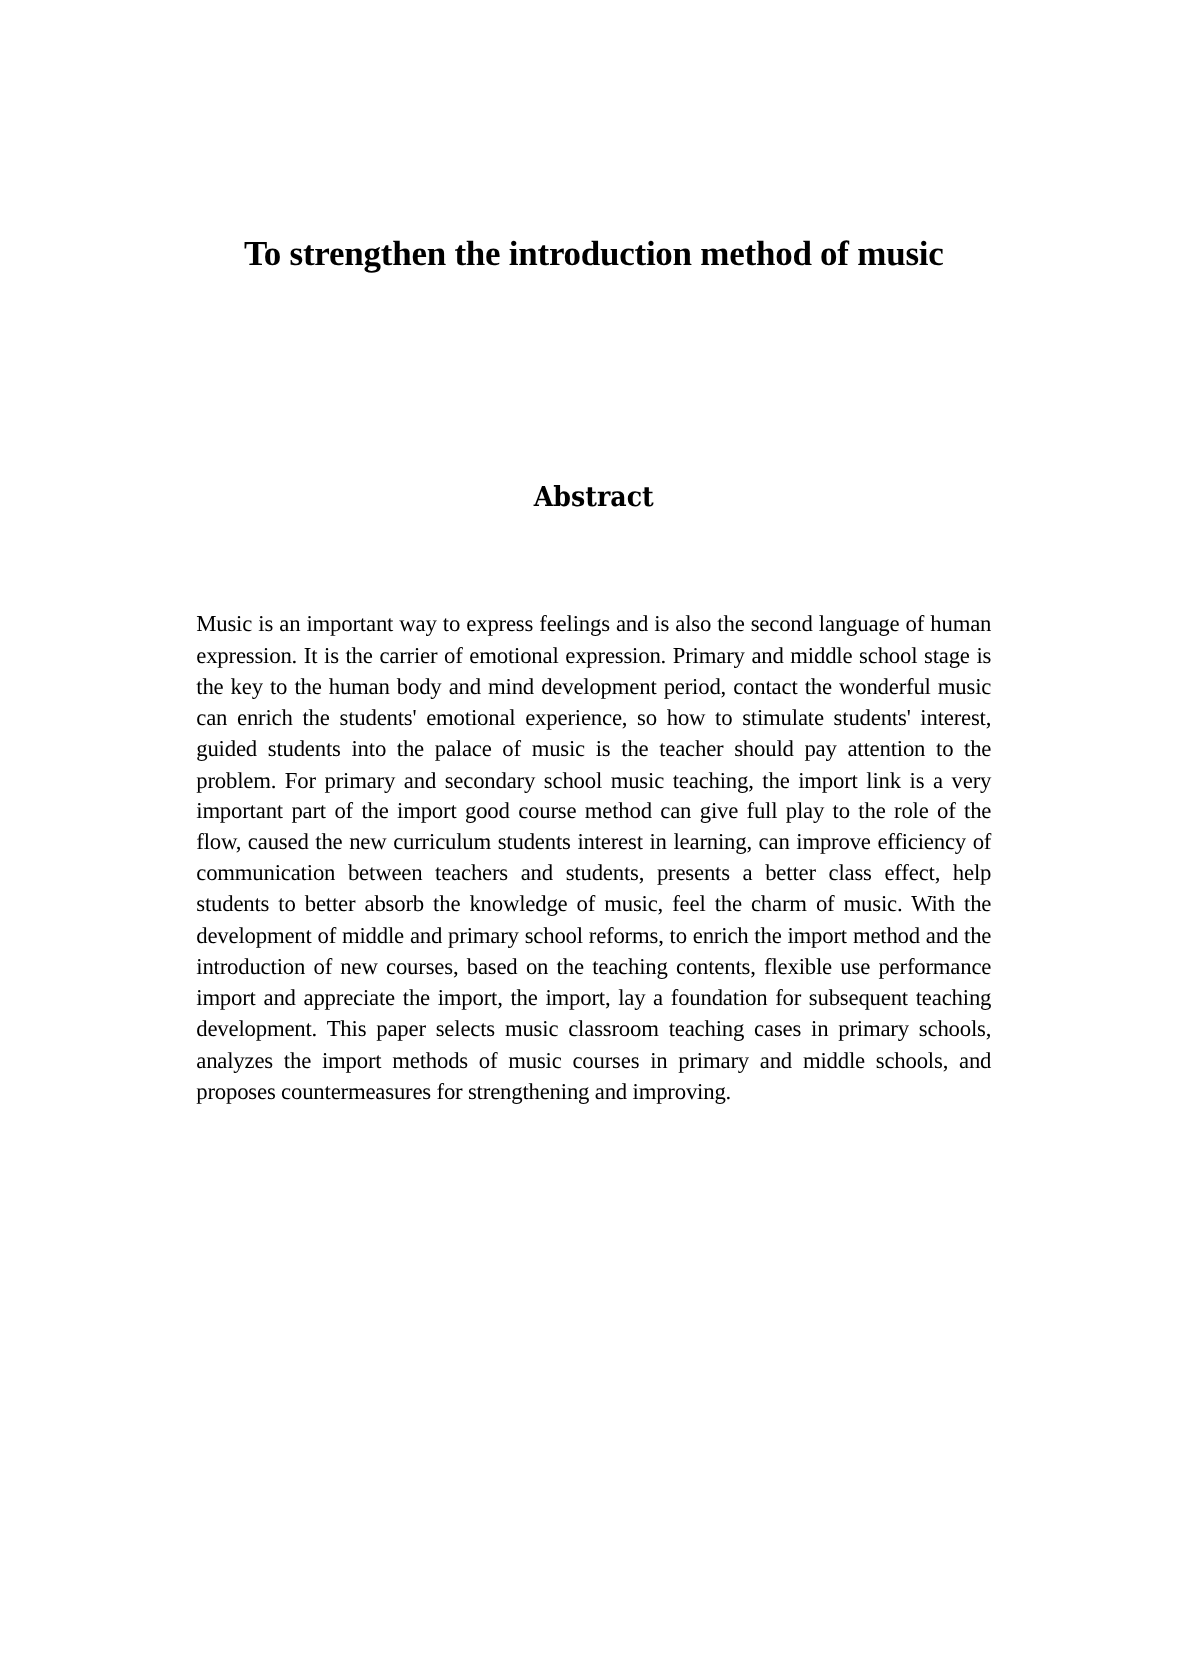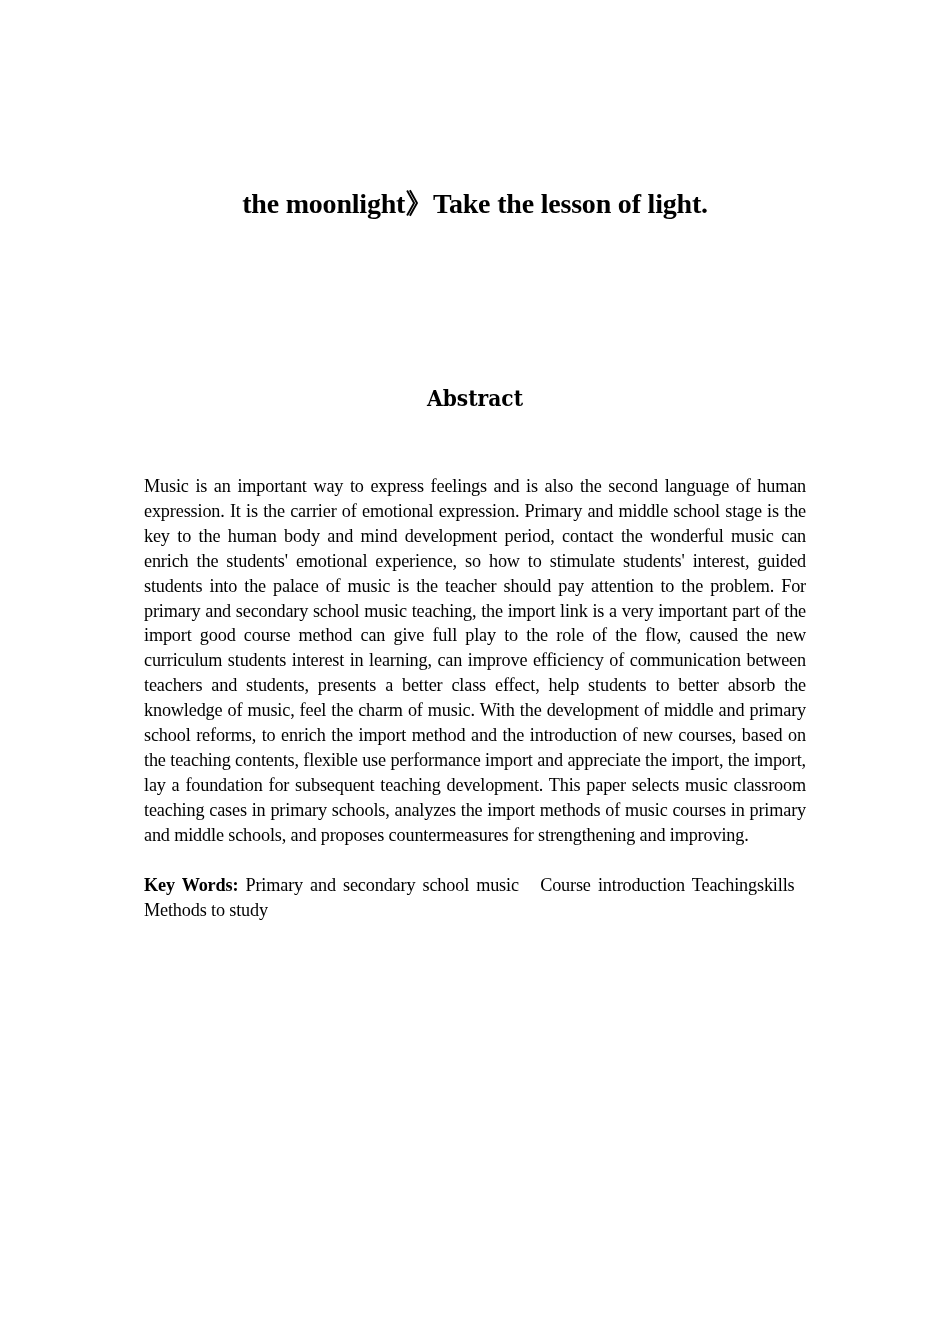--- a/index.html
+++ b/index.html
@@ -50,50 +50,43 @@
       position: absolute;
       left: 144px;
       top: 474px;
       width: 662px;
     }
     .abstract-text {
       font-family: "Liberation Serif", serif;
       font-size: 18.2px;
       line-height: 24.9px;
       text-align: justify;
-      margin: 0;
+      margin: 13px;
       letter-spacing: -0.15px;
     }
     .keywords {
       margin: 25px 0 0 0;
       font-family: "Liberation Serif", serif;
       font-size: 18.2px;
       line-height: 24.9px;
       text-align: justify;
       text-align-last: left;
       letter-spacing: -0.15px;
     }
     .kw-label {
       font-weight: bold;
     }
   </style>
 </head>
 <body>
 
 <div class="page">
   <div class="title">
-    <div>the moonlight》Take the lesson of light.</div>
+    <div>To strengthen the introduction method of music</div>
   </div>
 
   <div class="abstract-heading">Abstract</div>
 
   <div class="body-wrap">
     <p class="abstract-text">Music is an important way to express feelings and is also the second language of human expression. It is the carrier of emotional expression. Primary and middle school stage is the key to the human body and mind development period, contact the wonderful music can enrich the students' emotional experience, so how to stimulate students' interest, guided students into the palace of music is the teacher should pay attention to the problem. For primary and secondary school music teaching, the import link is a very important part of the import good course method can give full play to the role of the flow, caused the new curriculum students interest in learning, can improve efficiency of communication between teachers and students, presents a better class effect, help students to better absorb the knowledge of music, feel the charm of music. With the development of middle and primary school reforms, to enrich the import method and the introduction of new courses, based on the teaching contents, flexible use performance import and appreciate the import, the import, lay a foundation for subsequent teaching development. This paper selects music classroom teaching cases in primary schools, analyzes the import methods of music courses in primary and middle schools, and proposes countermeasures for strengthening and improving.</p>
 
-    <p class="keywords">
-      <span class="kw-label">Key Words:</span>
-      <span>Primary and secondary school music</span>&nbsp;&nbsp;
-      <span>Course introduction</span>
-      <span>Teachingskills</span>&nbsp;&nbsp;
-      <span>Methods to study</span>
-    </p>
   </div>
 </div>
 
 </body></html>

